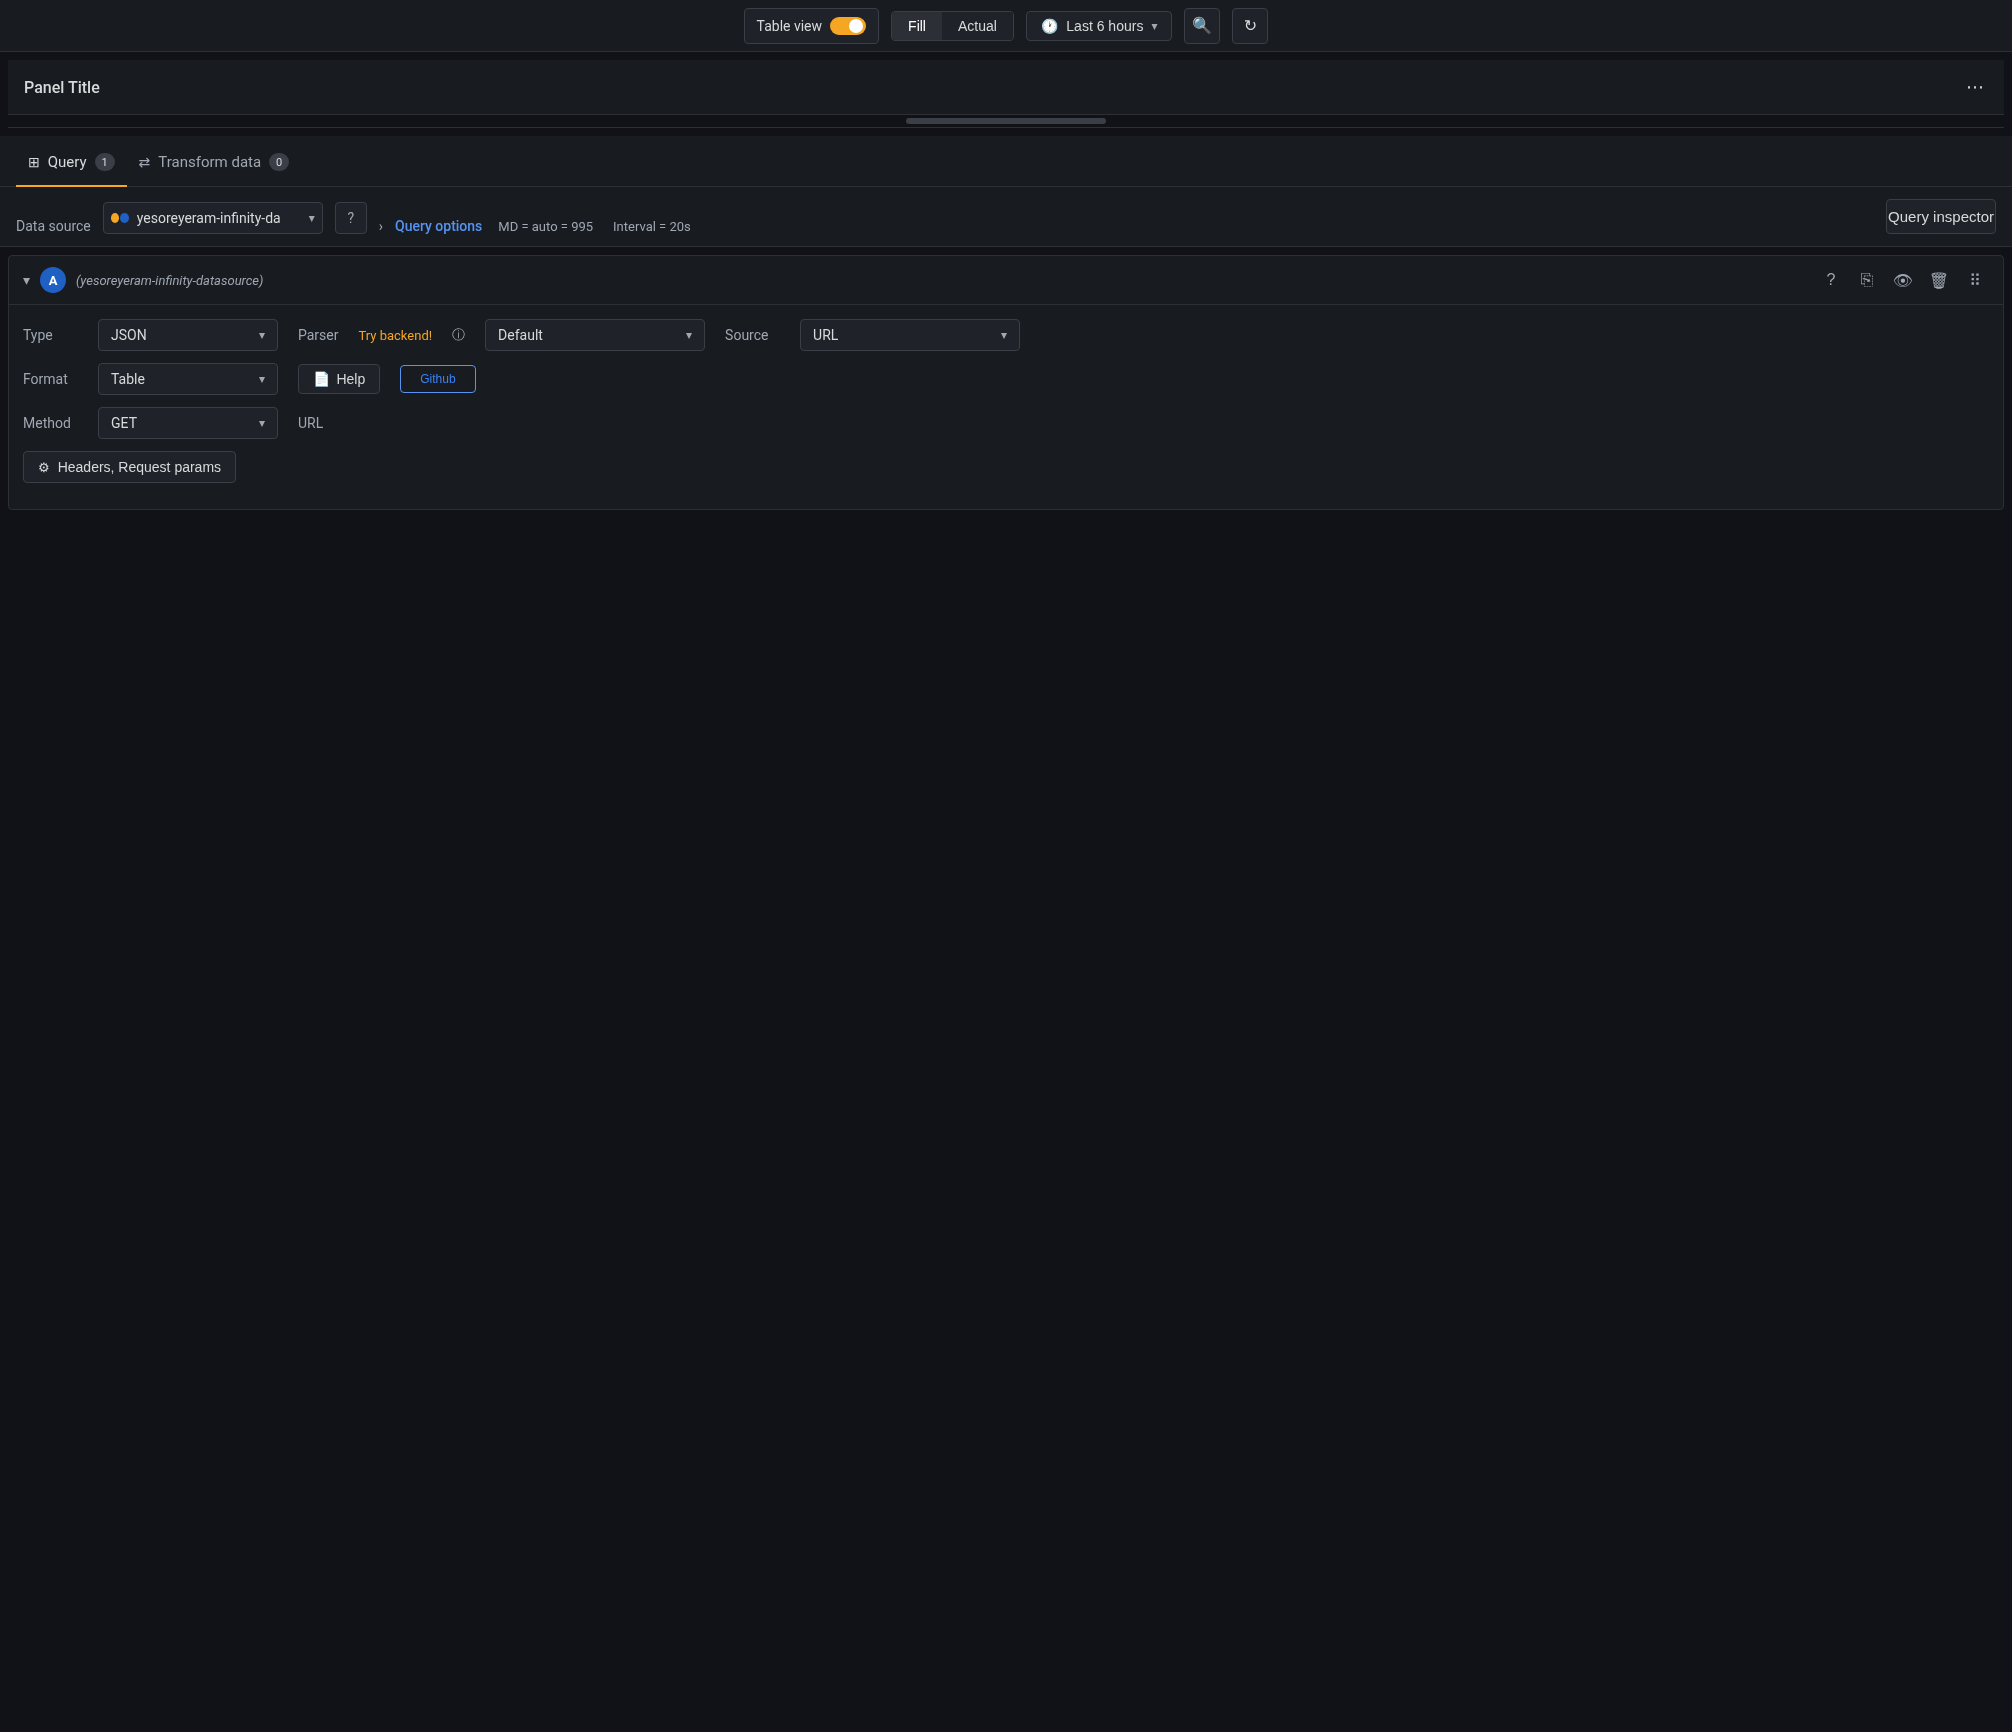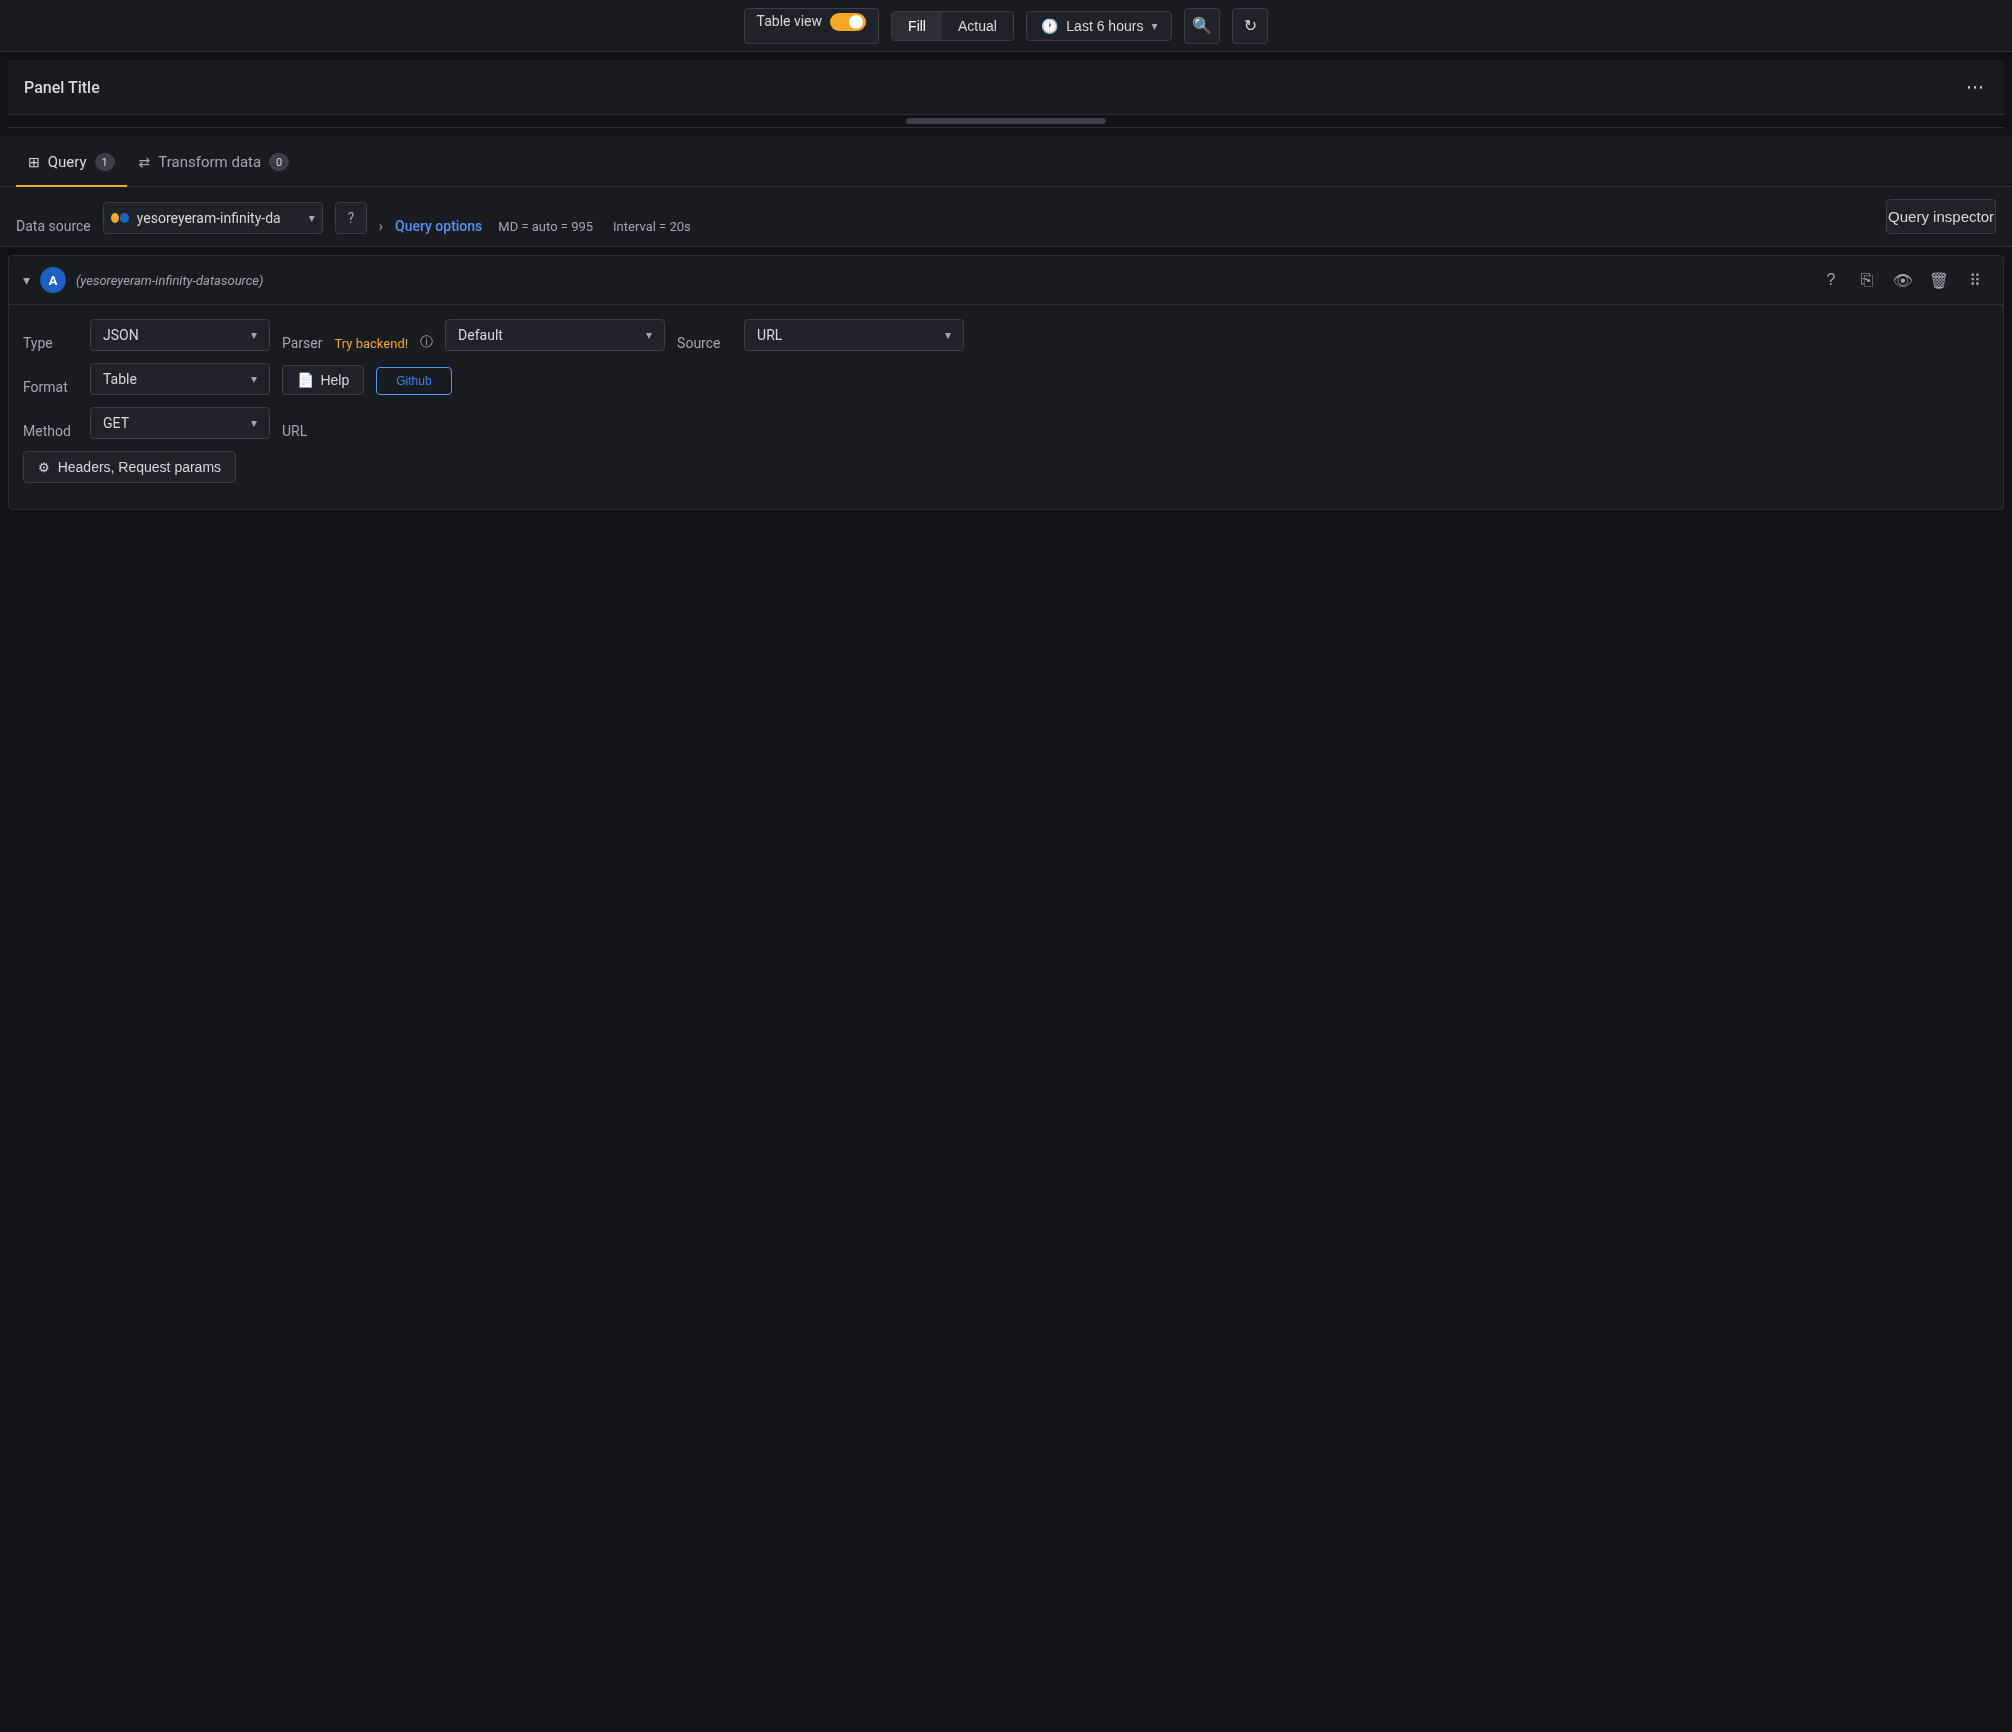--- a/index.html
+++ b/index.html
@@ -18,20 +18,21 @@
       align-items: center;
       justify-content: center;
       gap: 12px;
       padding: 8px 16px;
       background: #181b1f;
       border-bottom: 1px solid #2c2f33;
       height: 52px;
     }
     .table-view-toggle {
       display: flex;
+      align-items: center;
       gap: 8px;
       background: #1f2329;
       border: 1px solid #3a3f47;
       border-radius: 4px;
       padding: 4px 12px;
       height: 36px;
     }
     .toggle-switch {
       width: 36px;
       height: 18px;
@@ -350,22 +351,22 @@
       width: 28px;
       height: 28px;
     }
 
     
     .form-section {
       padding: 14px;
     }
     .form-row {
       display: flex;
-      align-items: flex-end;
-      gap: 12px;
+      align-items: center;
+      gap: 20px;
       margin-bottom: 12px;
     }
     .form-label {
       color: #9fa7b3;
       font-size: 14px;
       white-space: nowrap;
       min-width: 55px;
     }
     .form-select {
       display: flex;

